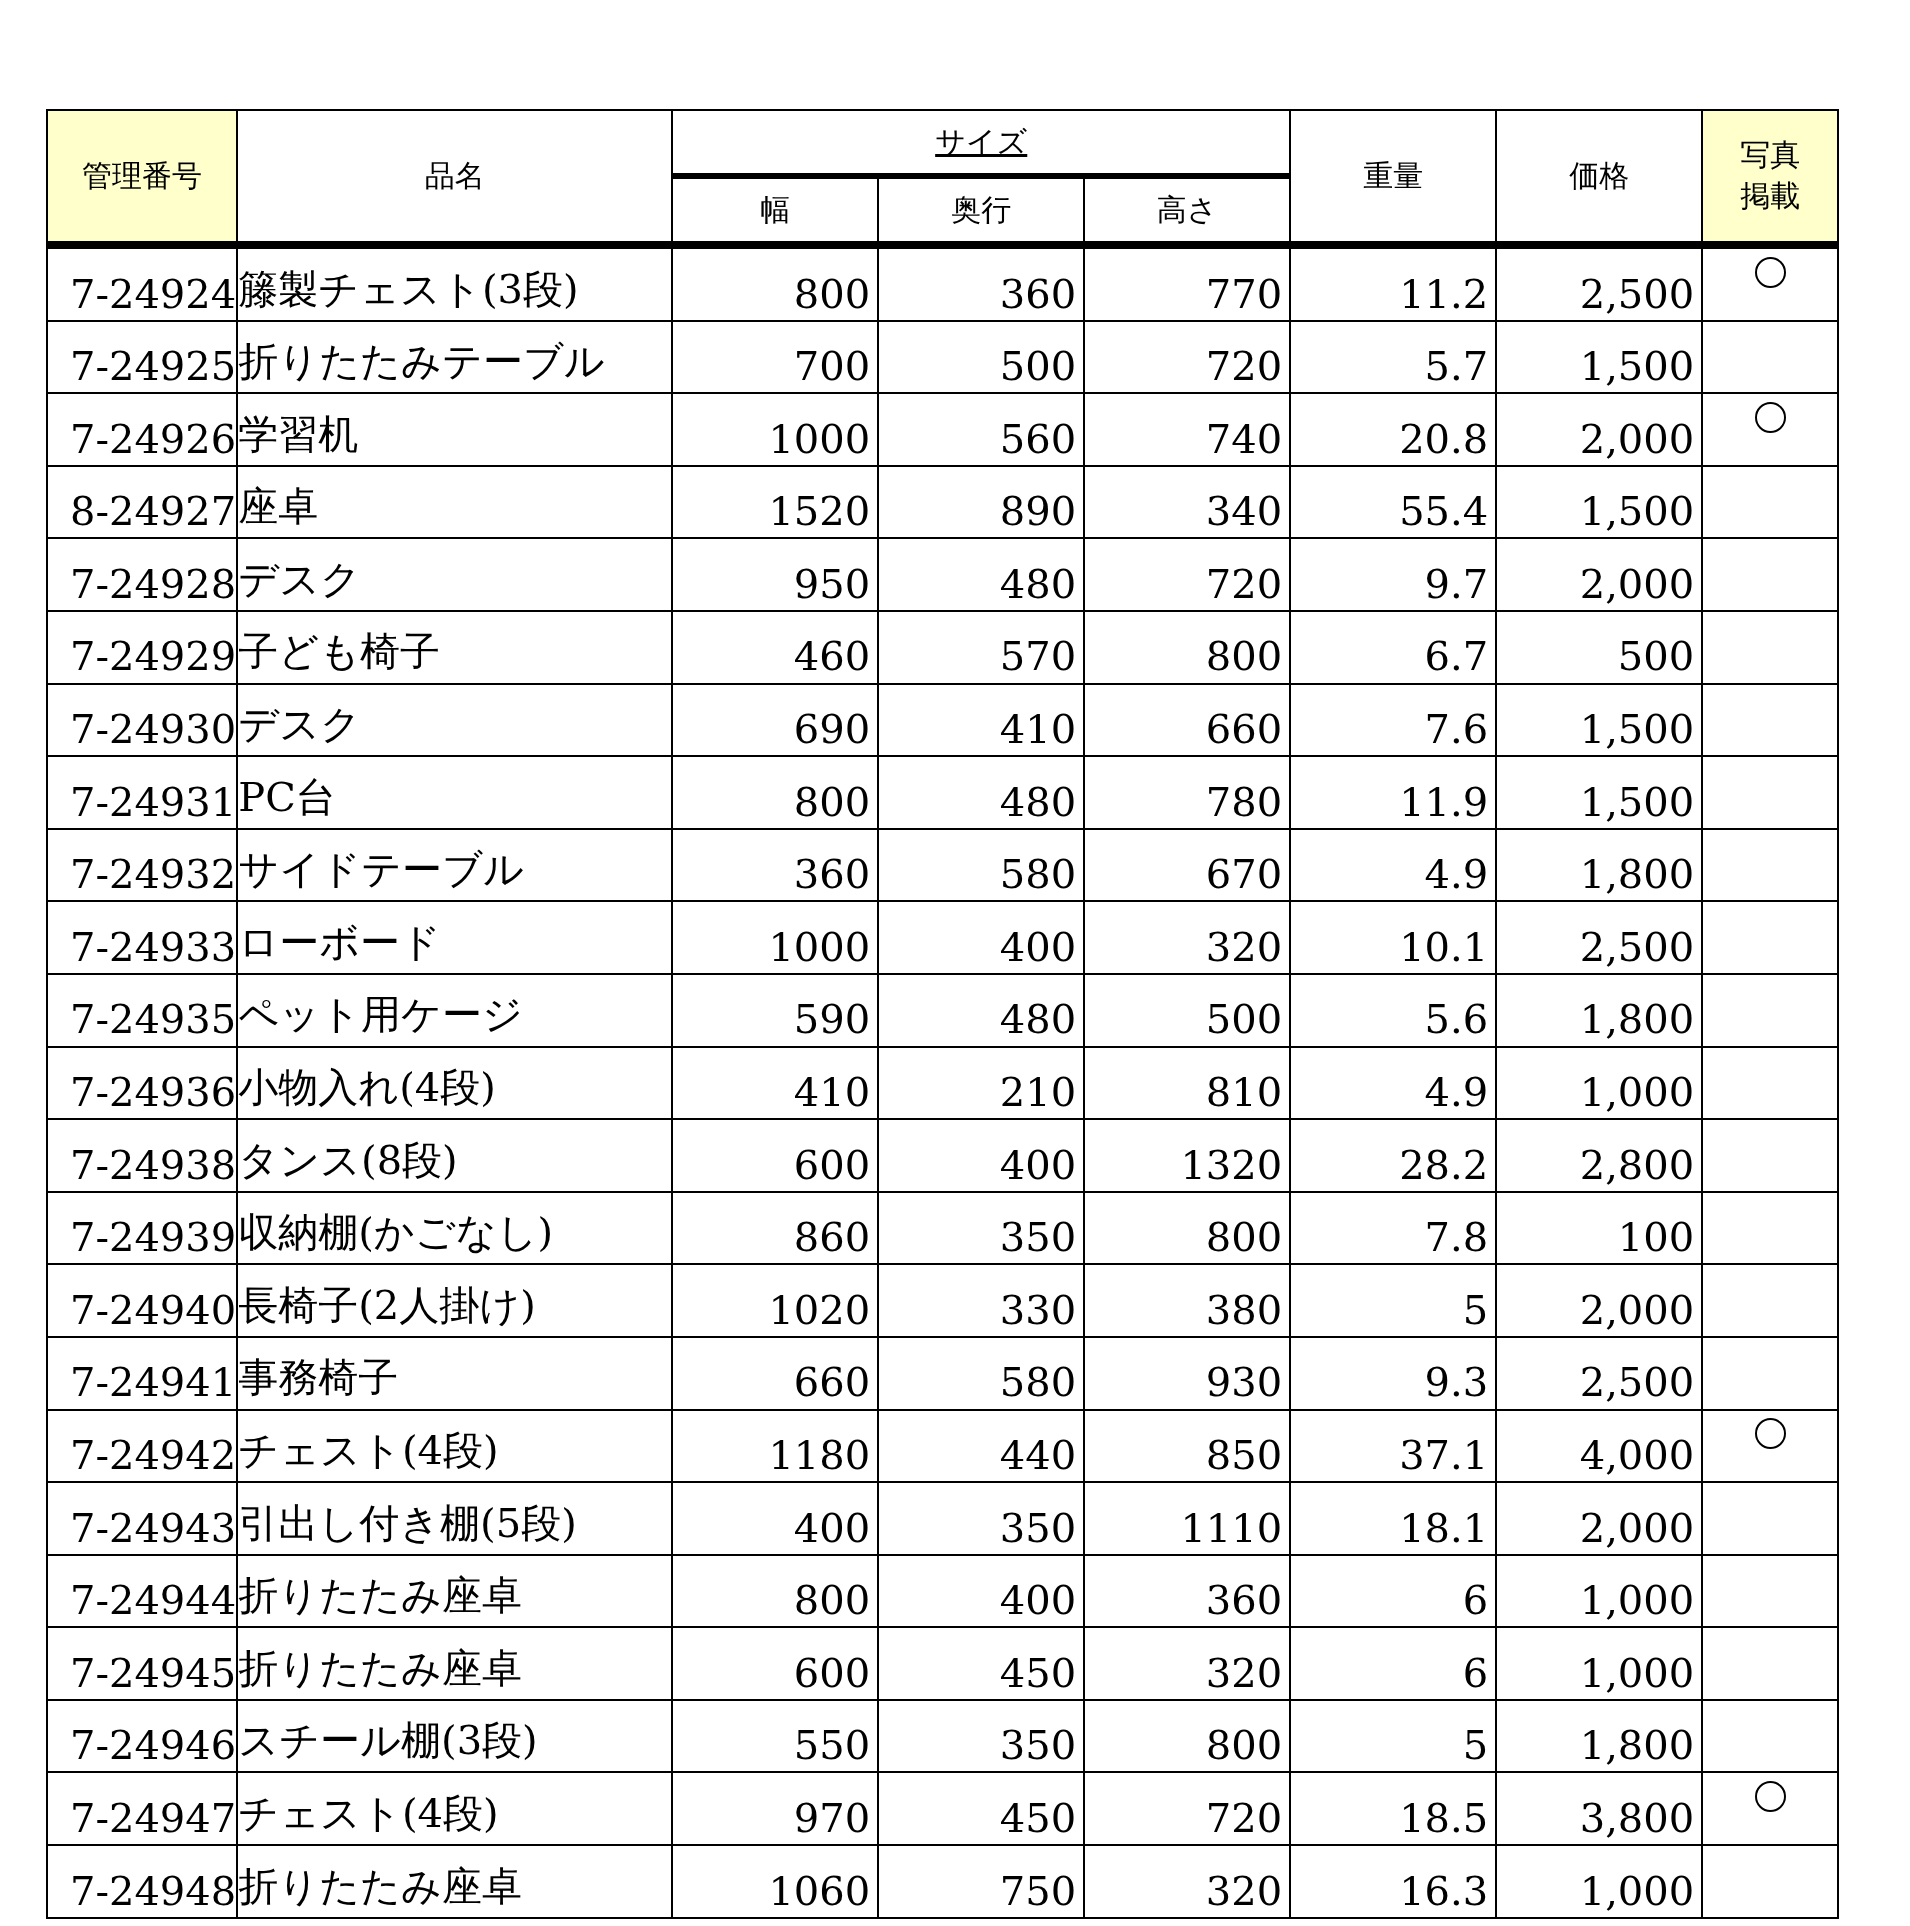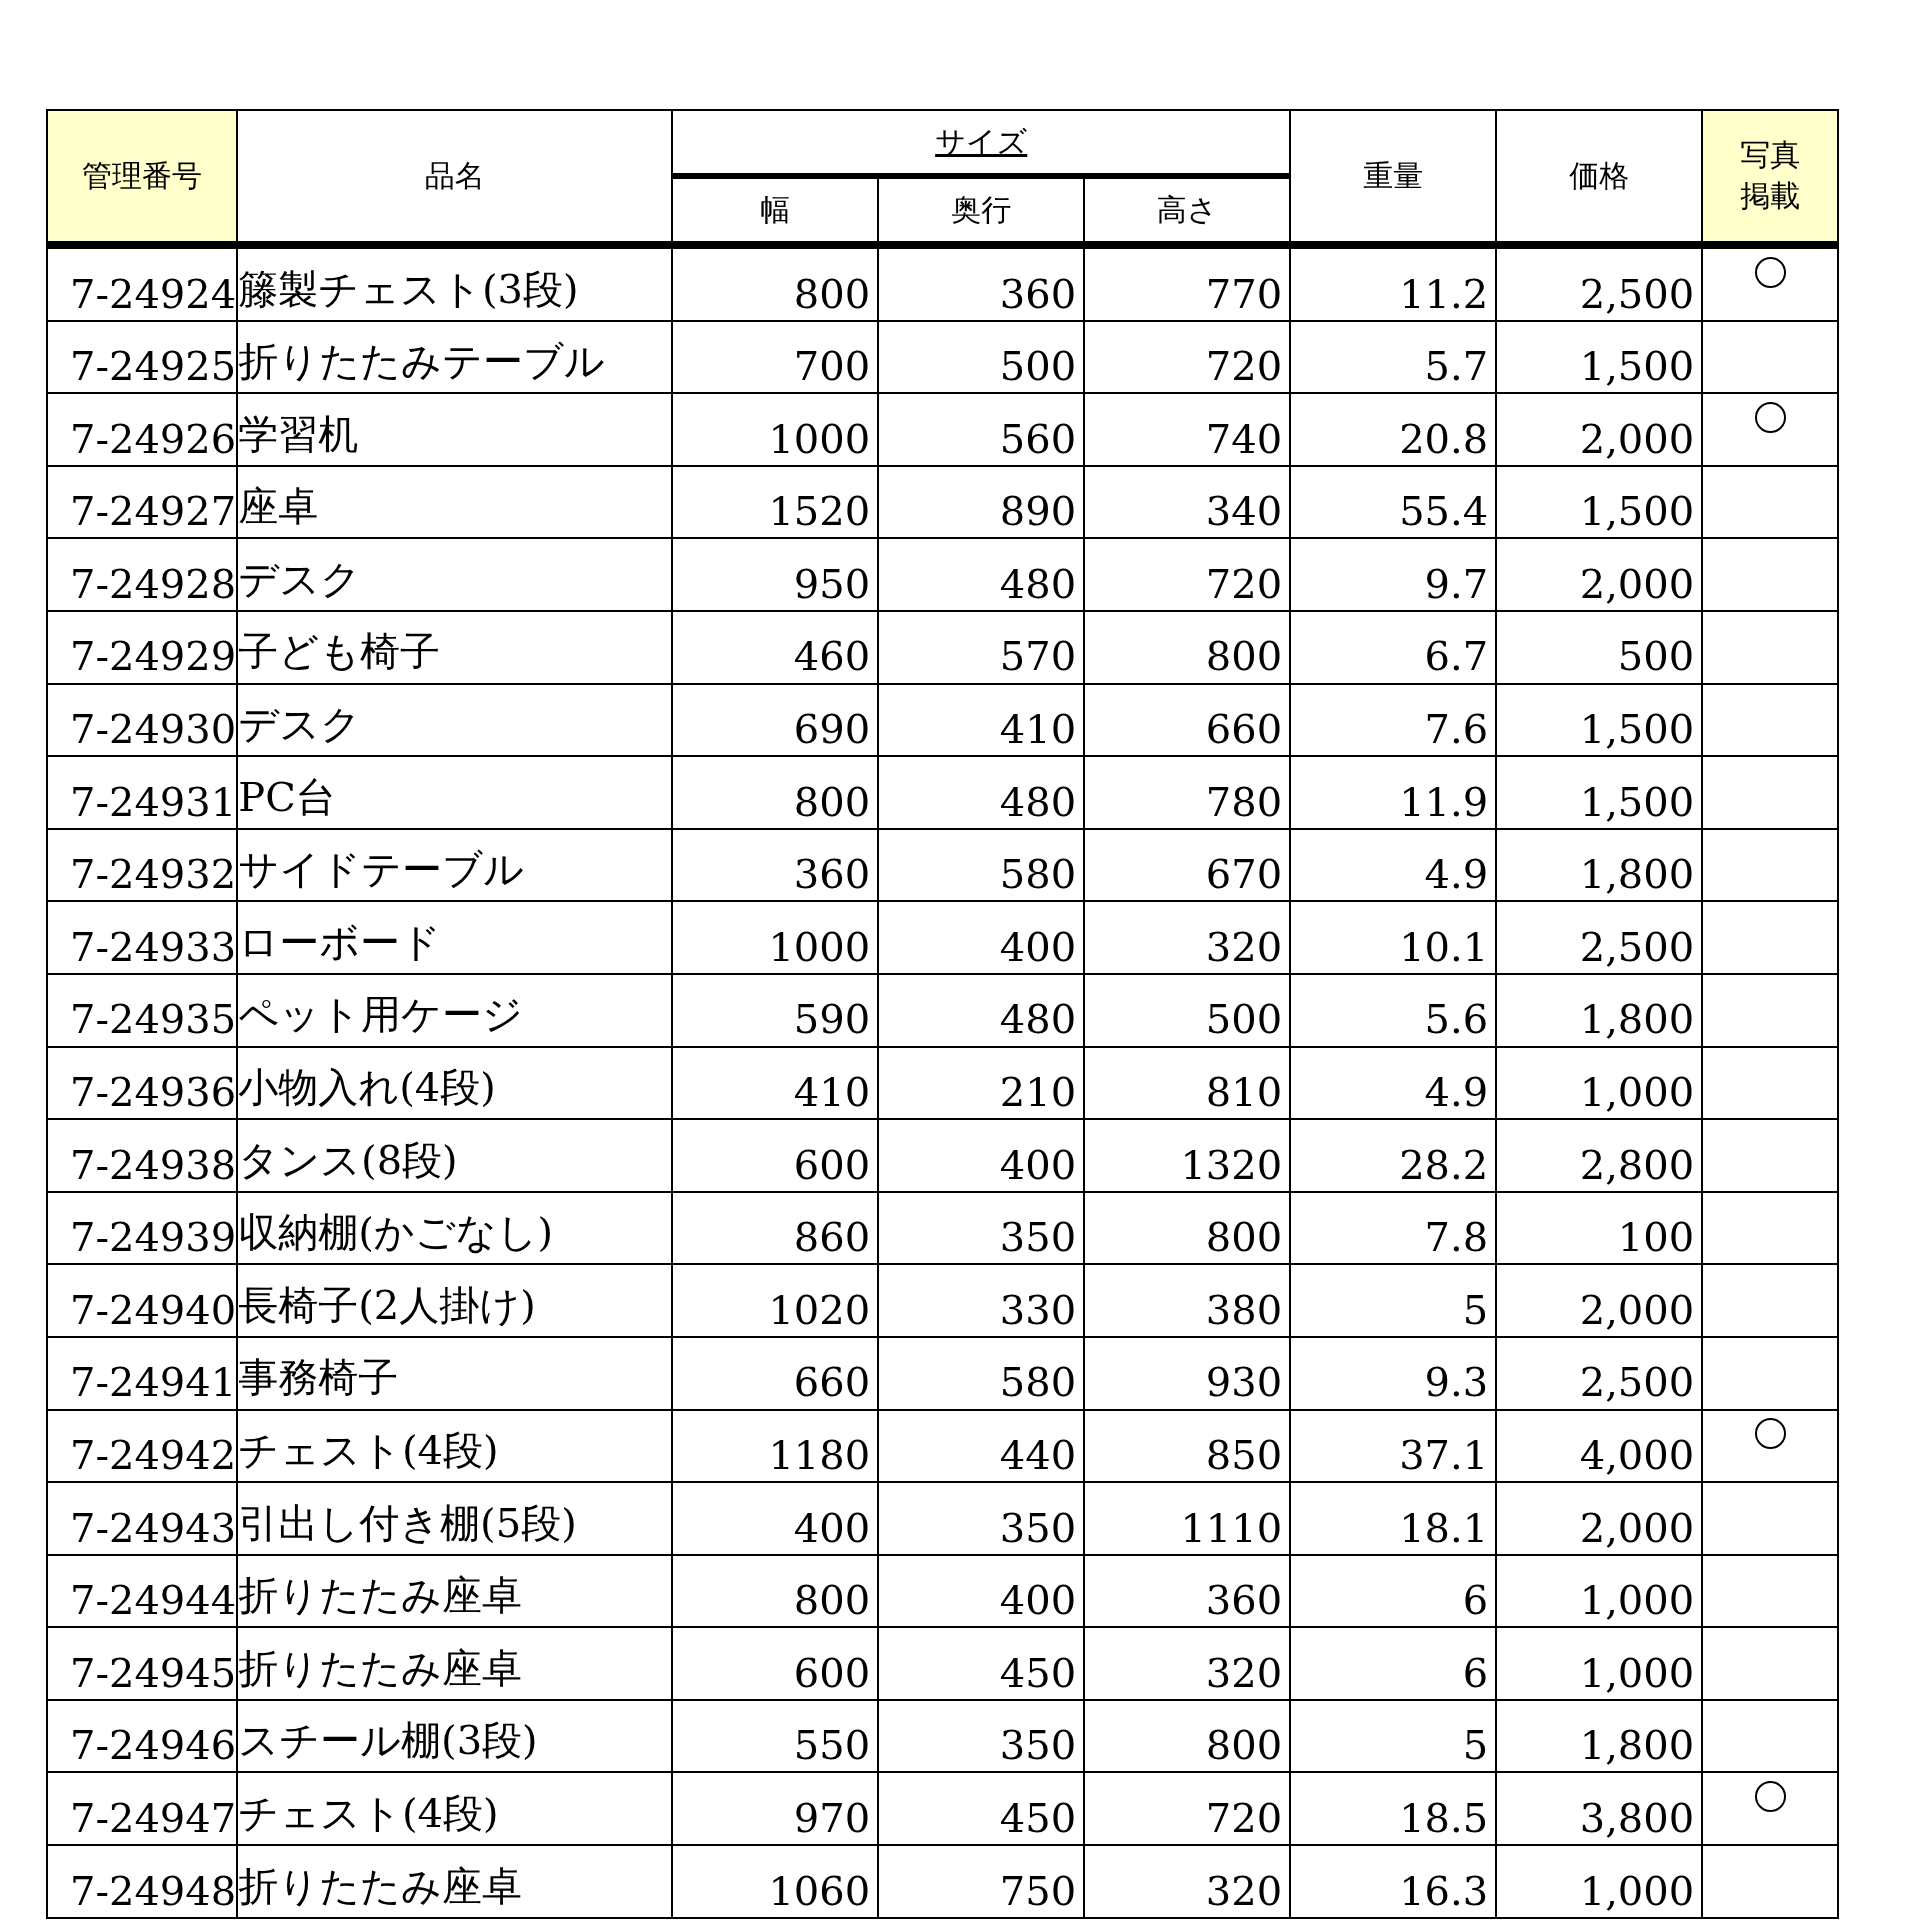--- a/index.html
+++ b/index.html
@@ -78,21 +78,21 @@
           <td class="id">7-24926</td>
           <td class="name">学習机</td>
           <td class="num">1000</td>
           <td class="num">560</td>
           <td class="num">740</td>
           <td class="num">20.8</td>
           <td class="num">2,000</td>
           <td class="photo"><span class="circle"></span></td>
         </tr>
         <tr>
-          <td class="id">7-24927</td>
+          <td class="id">8-24927</td>
           <td class="name">座卓</td>
           <td class="num">1520</td>
           <td class="num">890</td>
           <td class="num">340</td>
           <td class="num">55.4</td>
           <td class="num">1,500</td>
           <td class="photo"></td>
         </tr>
         <tr>
           <td class="id">7-24928</td>

